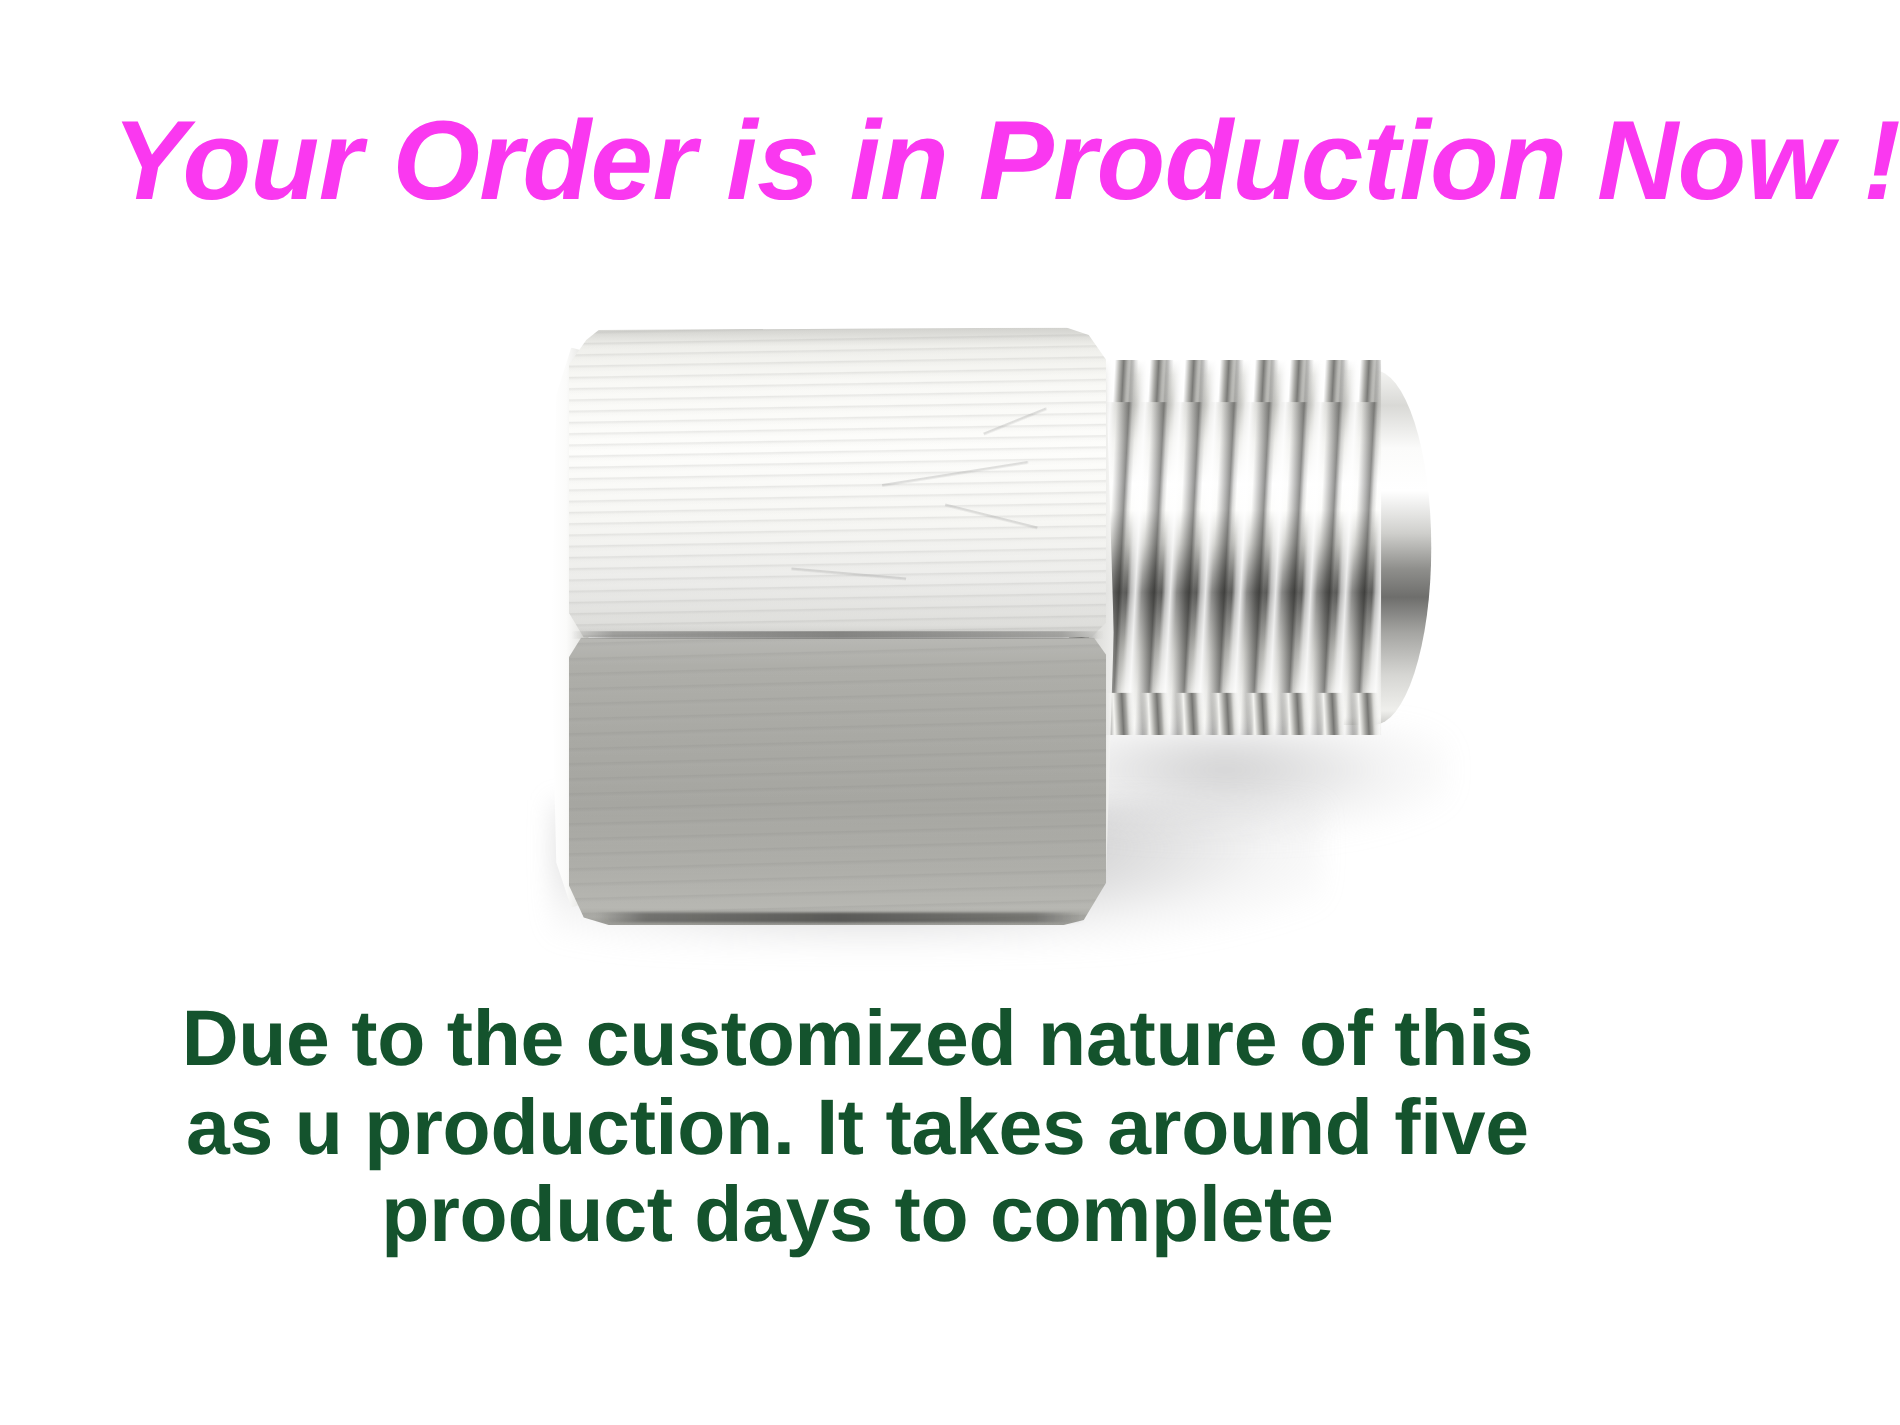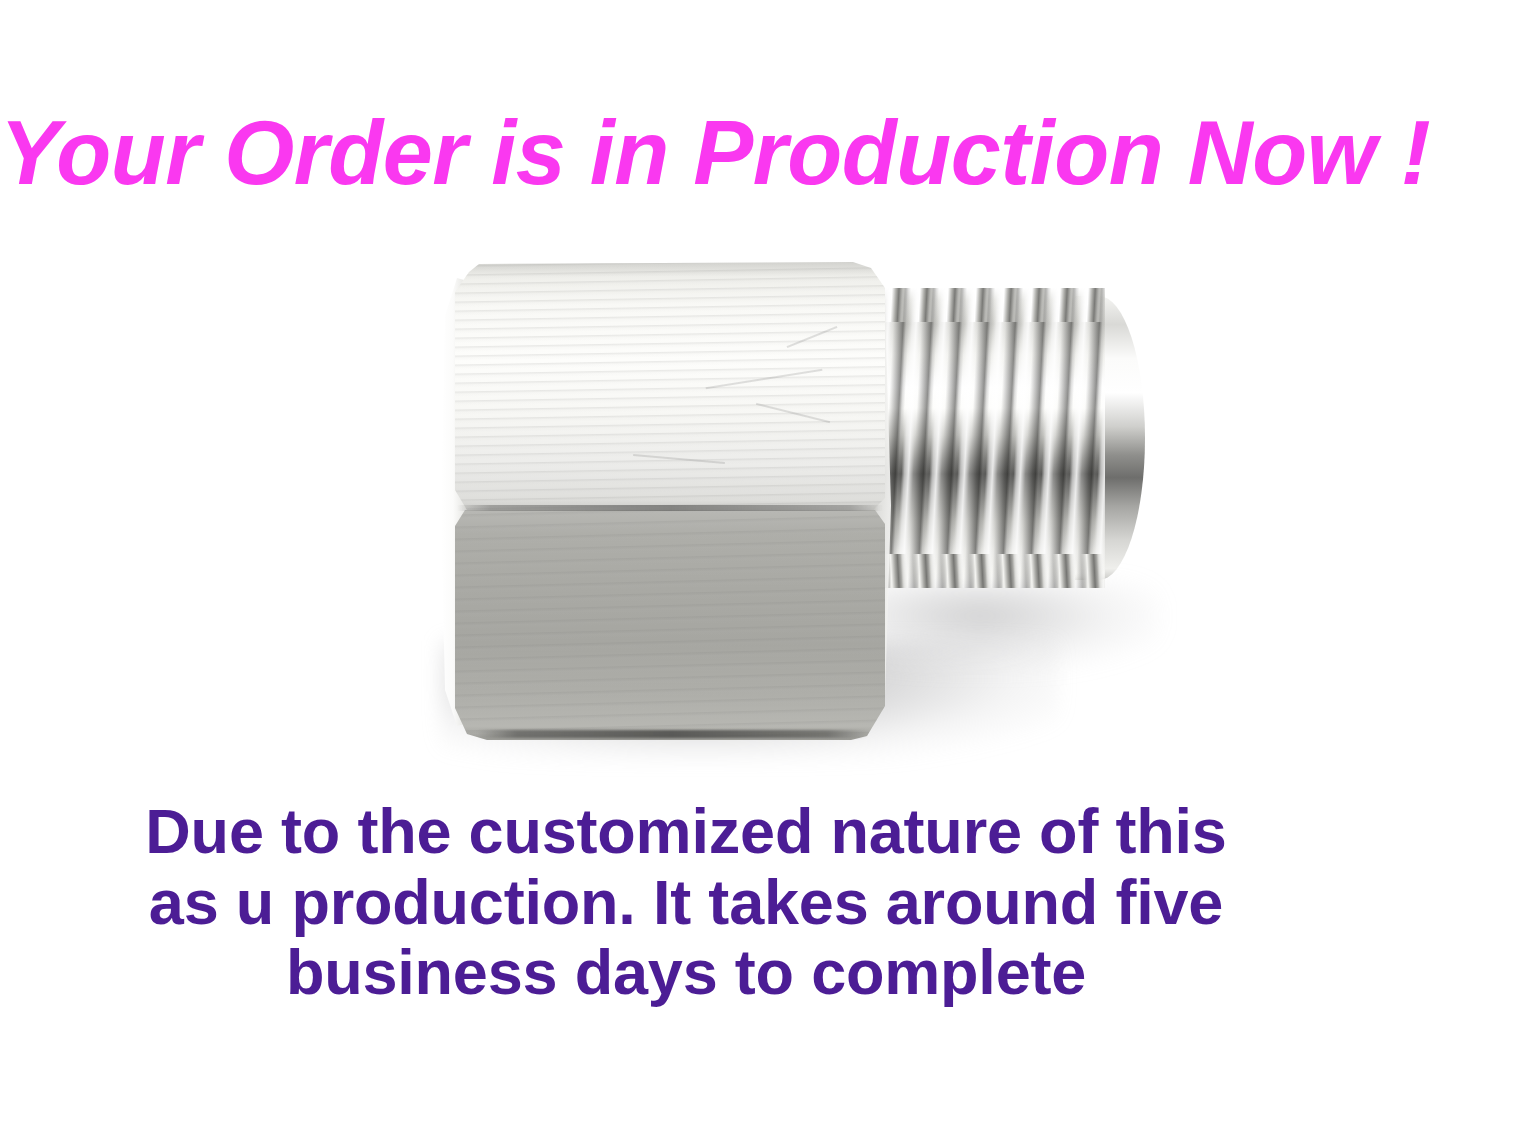--- a/index.html
+++ b/index.html
@@ -16,23 +16,23 @@
     width: 1520px;
     height: 1140px;
     background: #ffffff;
     overflow: hidden;
   }
 
   
   .headline {
     position: absolute;
     left: 0;
-    top: 108px;
+    top: 84px;
     width: 1520px;
-    text-align: left;
+    text-align: right;
     font-family: "Liberation Sans", sans-serif;
     font-weight: bold;
     font-style: italic;
     font-size: 90px;
     line-height: 1;
     letter-spacing: -0.5px;
     color: #fa38f0;
     white-space: nowrap;
   }
 
@@ -356,21 +356,21 @@
     filter: blur(0.4px);
   }
 
   
   .body-copy {
     position: absolute;
     left: 0;
     top: 796px;
     width: 1372px;
     text-align: center;
-    color: #4c1d95;
+    color: #14532d;
     font-family: "Liberation Sans", sans-serif;
     font-weight: bold;
     font-size: 63px;
     line-height: 1.12;
     letter-spacing: -0.2px;
   }
   .body-copy .ln { display: block; white-space: nowrap; }
 </style>
 </head>
 <body>
@@ -412,16 +412,16 @@
       <div class="scratch" style="left:300px; top:150px; width:76px; height:2px; transform:rotate(14deg);"></div>
       <div class="scratch" style="left:330px; top:74px; width:54px; height:2px; transform:rotate(-22deg);"></div>
       <div class="scratch" style="left:178px; top:196px; width:92px; height:2px; transform:rotate(5deg);"></div>
     </div>
 
   </div>
 
   <div class="body-copy">
     <span class="ln">Due to the customized nature of this</span>
     <span class="ln">as u production. It takes around five</span>
-    <span class="ln">business days to complete</span>
+    <span class="ln">product days to complete</span>
   </div>
 
 </div>
 
 </body></html>

